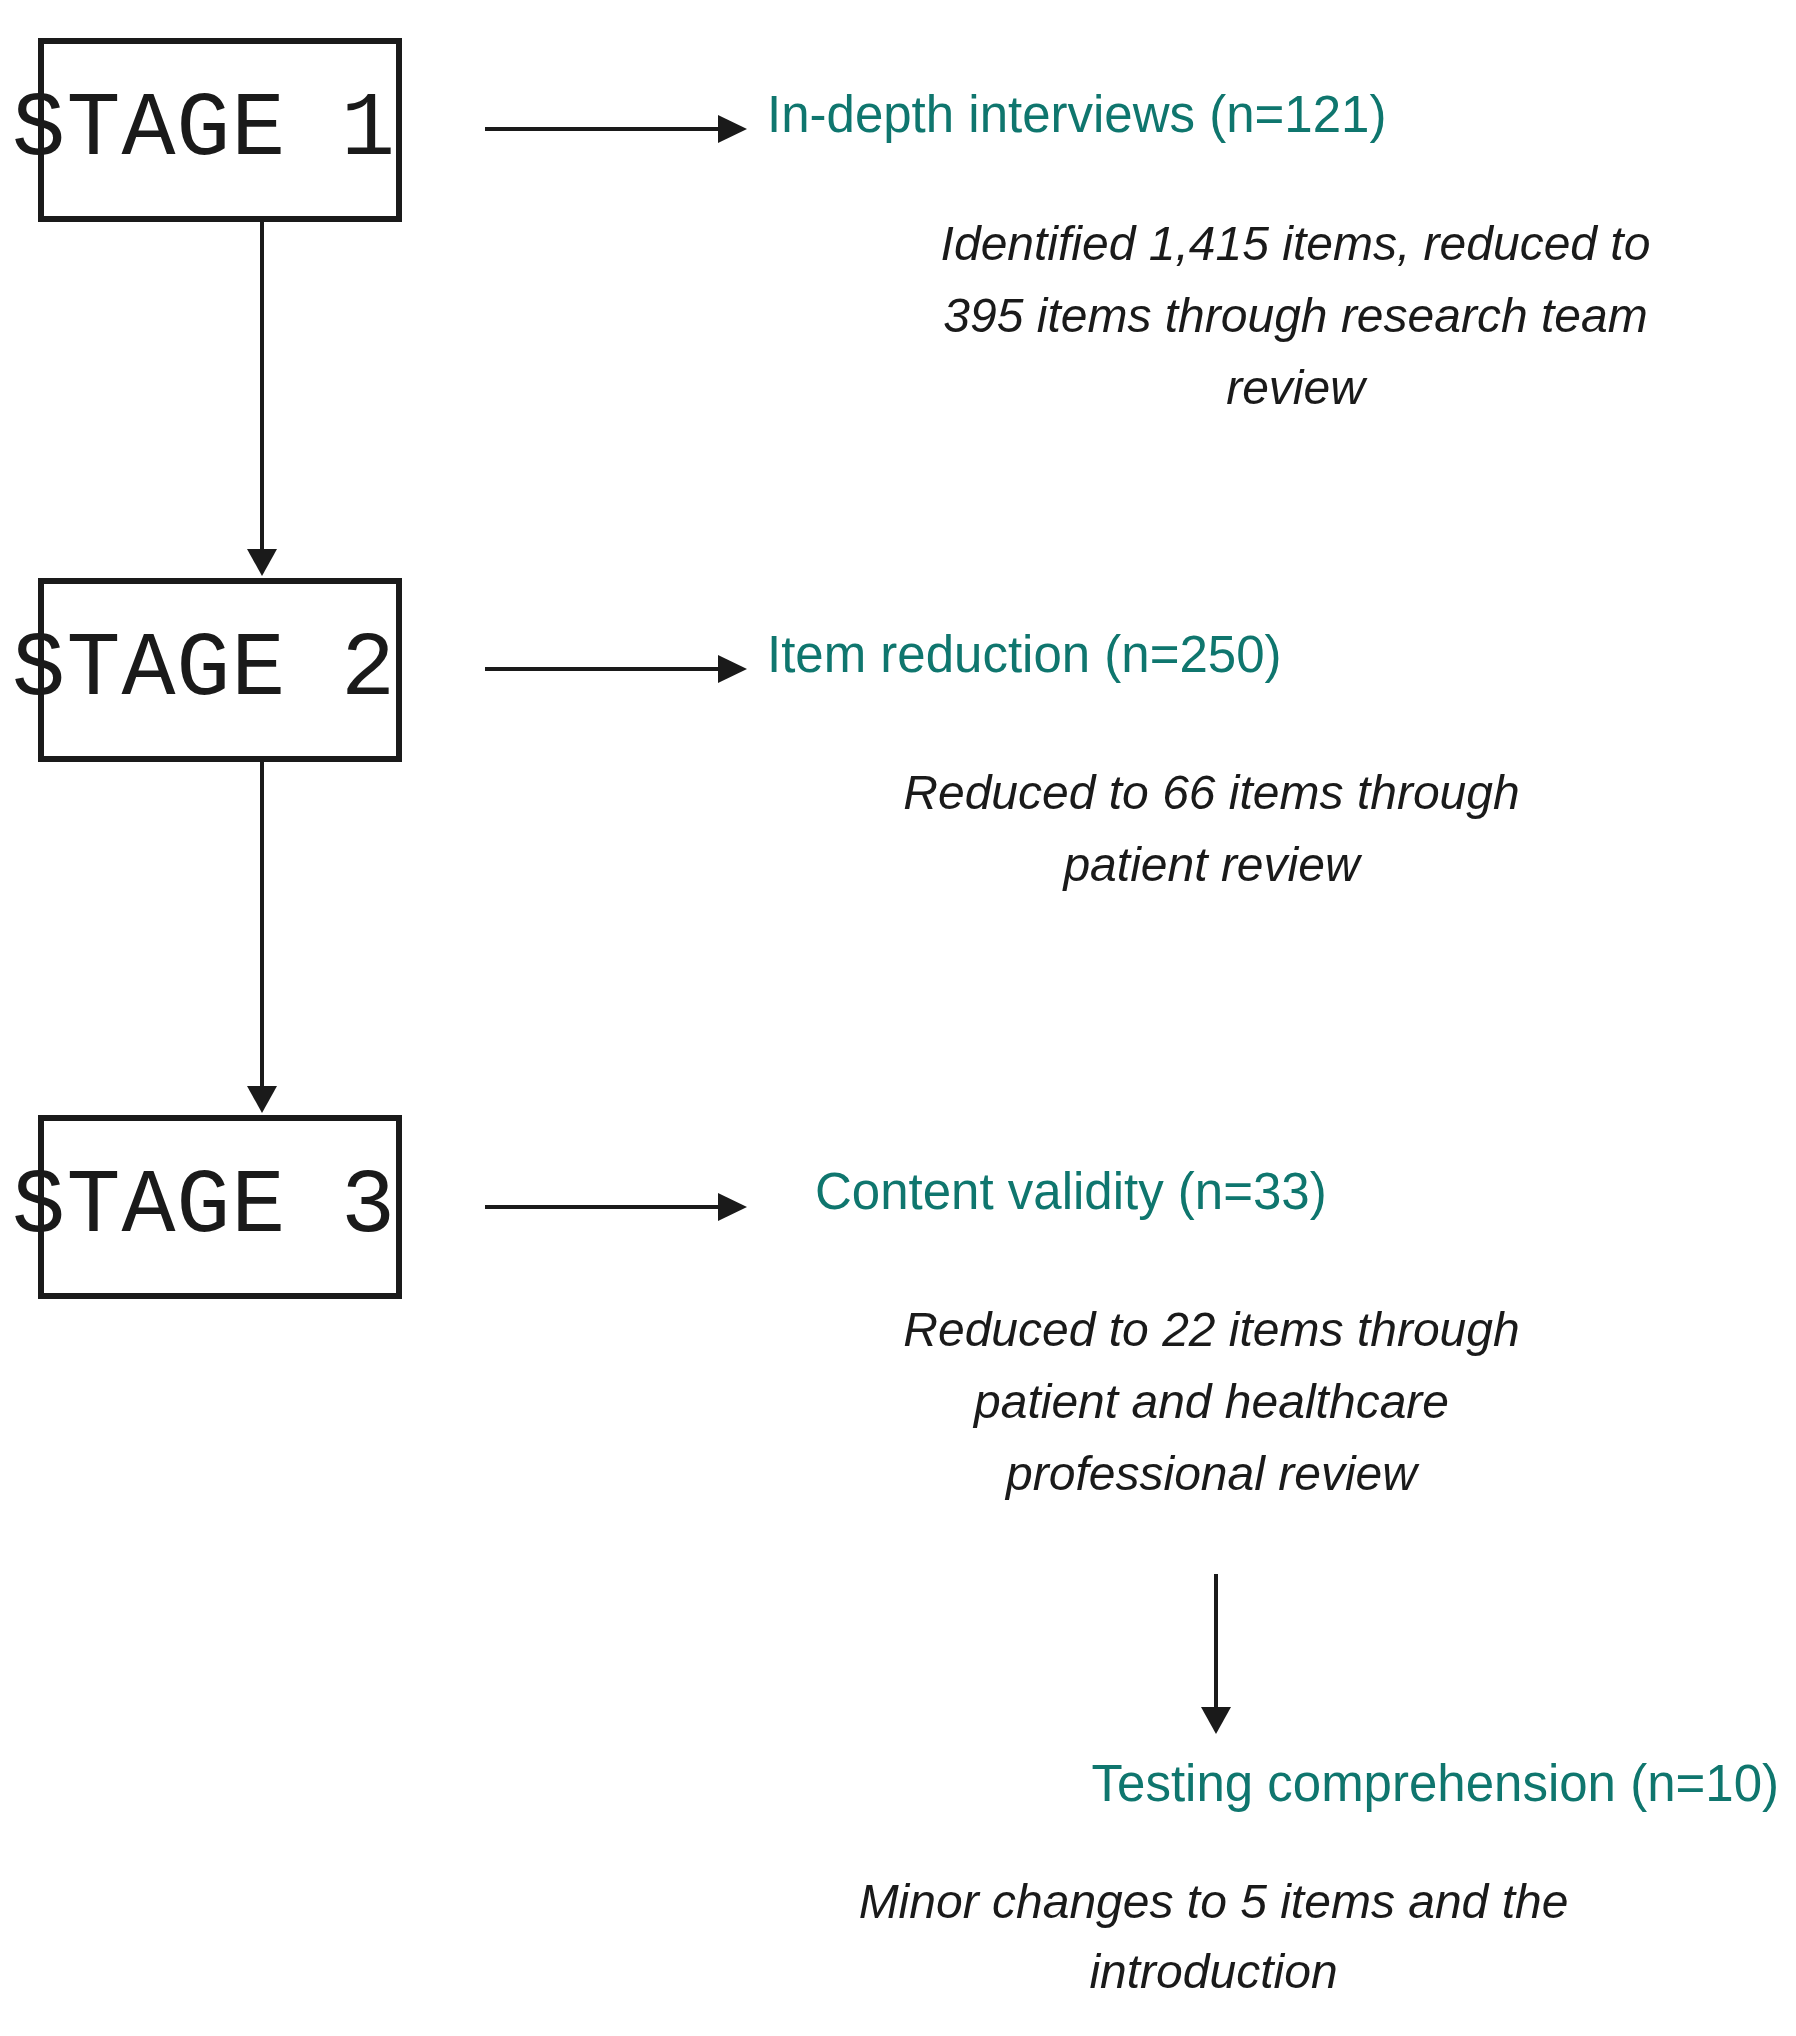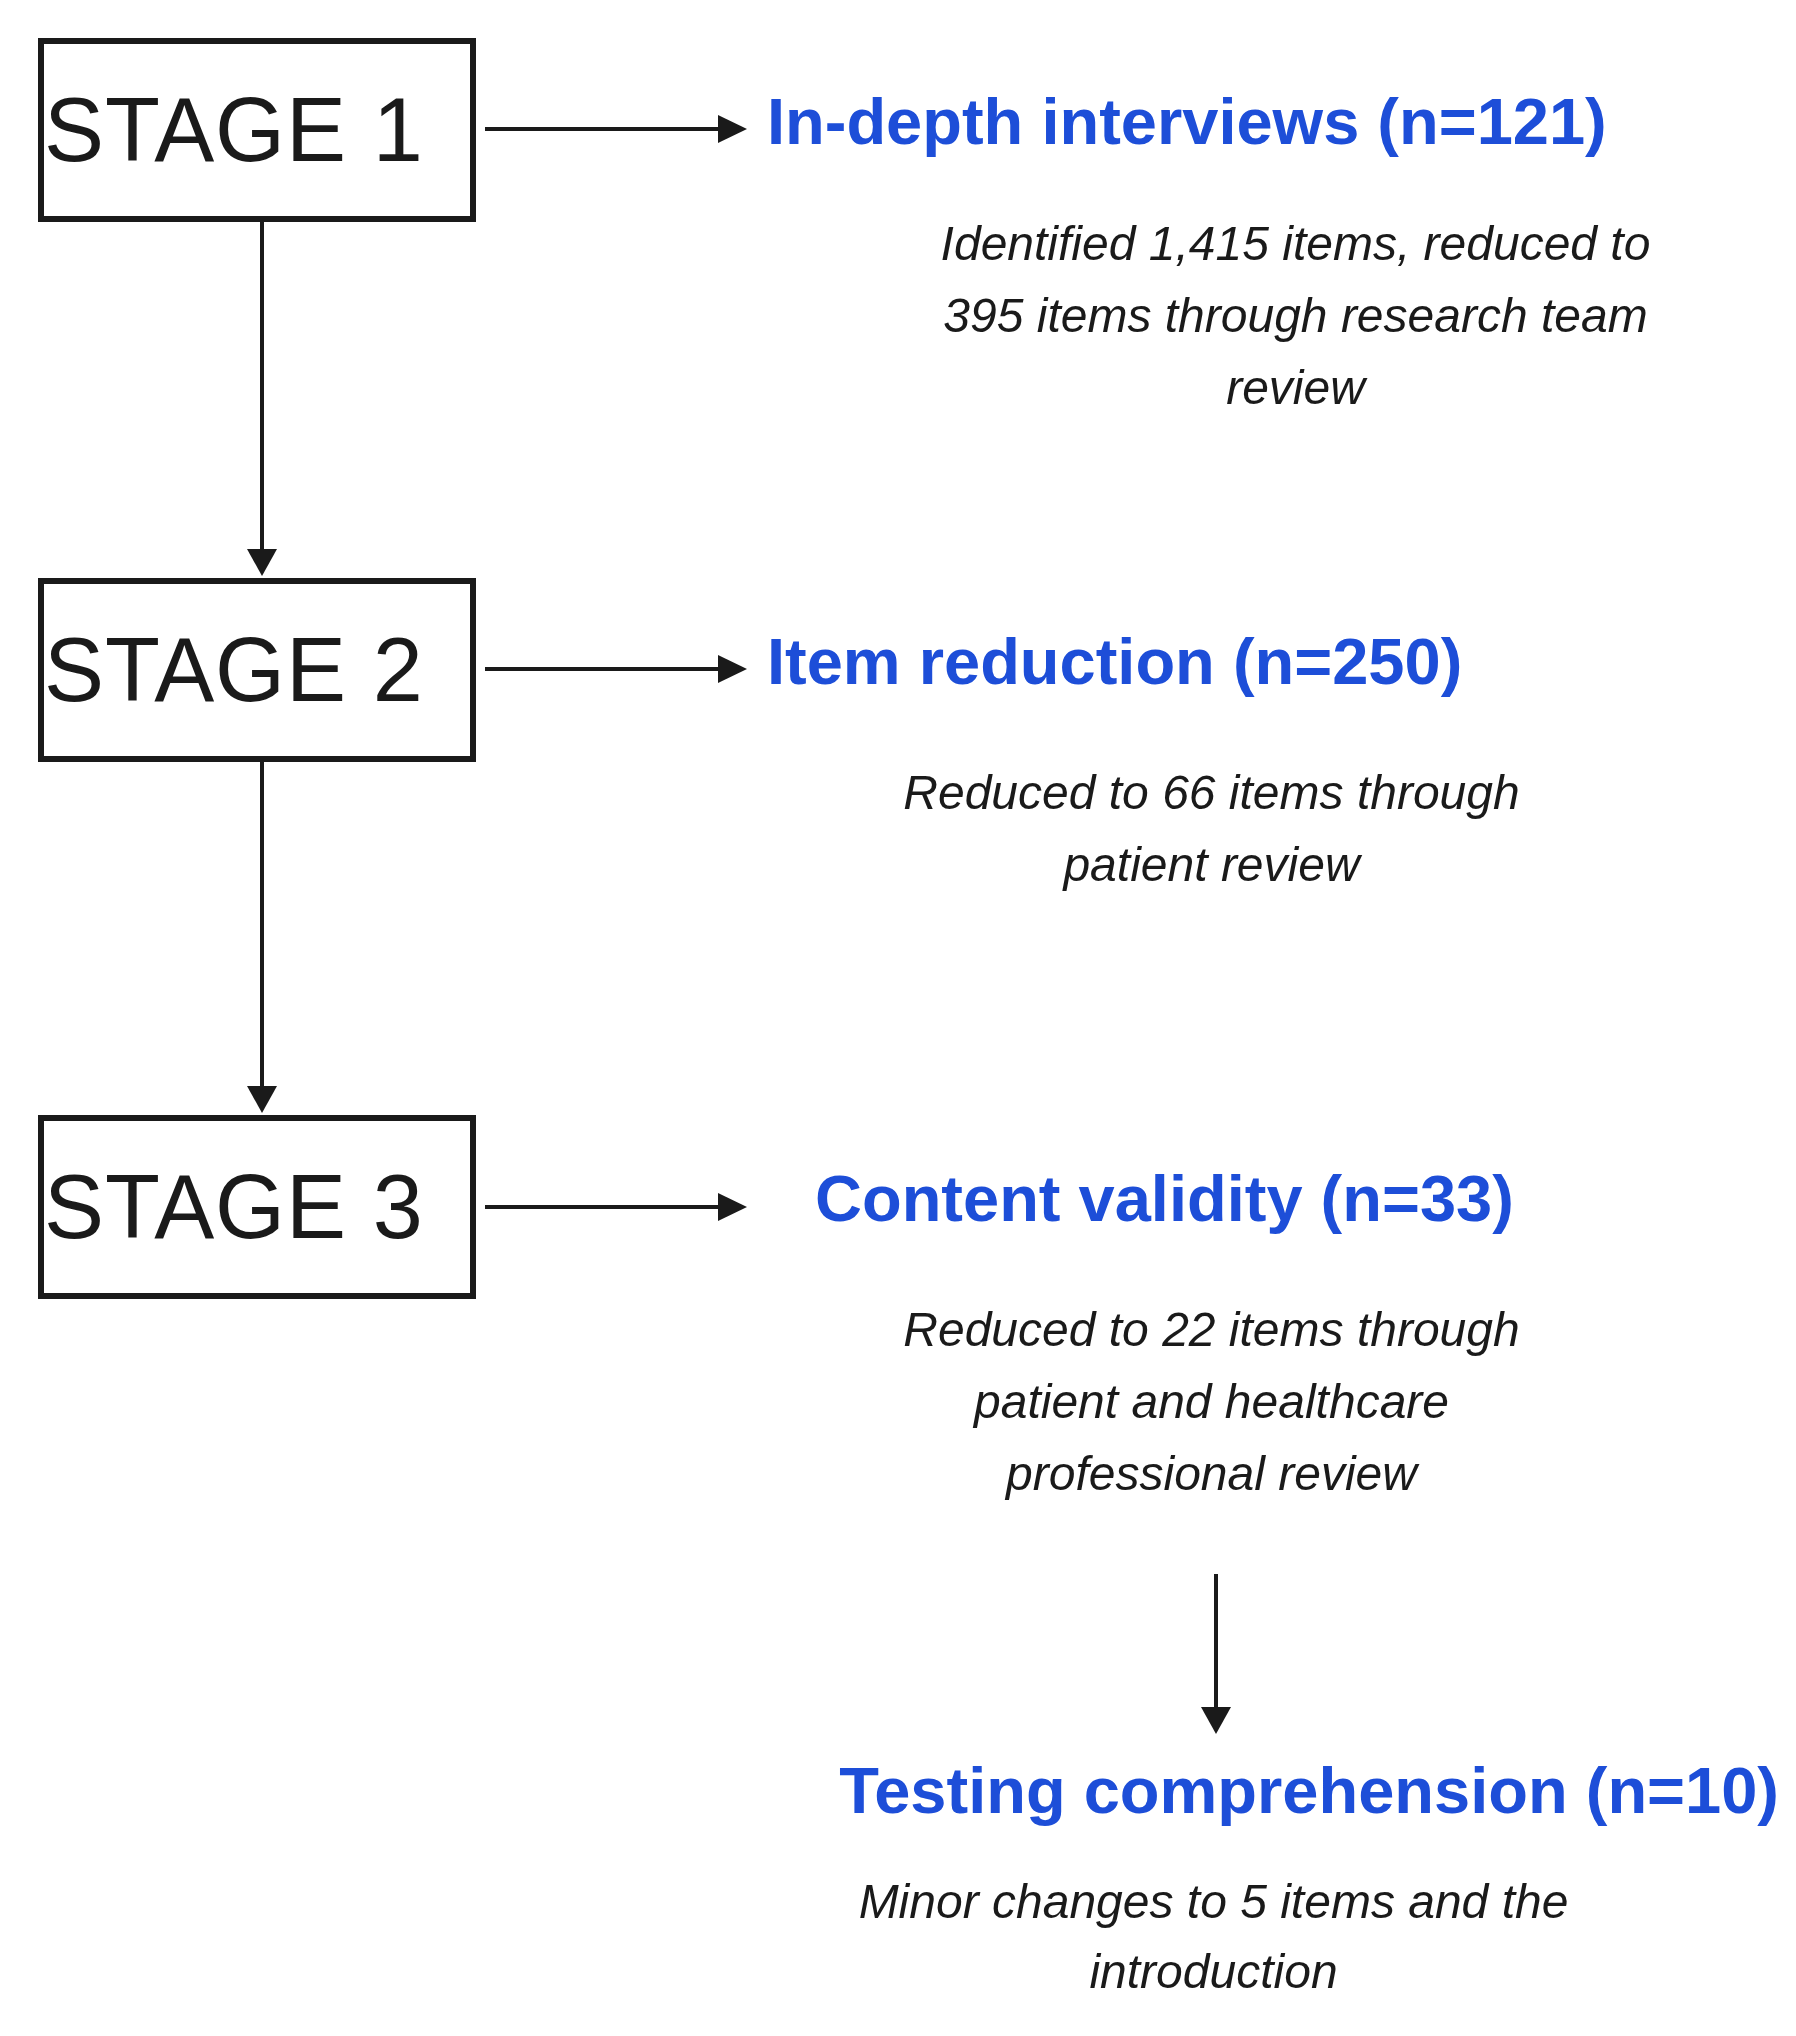--- a/index.html
+++ b/index.html
@@ -10,28 +10,29 @@
     background: #ffffff;
     font-family: "Liberation Sans", sans-serif;
     color: #1a1a1a;
     overflow: hidden;
   }
 
   
   .stage-box {
     position: absolute;
     left: 38px;
-    width: 438px;
+    width: 364px;
     height: 184px;
     border: 6.3px solid #1a1a1a;
     box-sizing: border-box;
     background: #ffffff;
     display: flex;
     align-items: center;
-    justify-content: flex-start;
+    justify-content: flex-end;
+    font-family: Liberation Mono, monospace;
   }
   .stage-box .stage-label {
     font-size: 90px;
     letter-spacing: 0.9px;
     color: #1a1a1a;
     white-space: nowrap;
   }
   .s1-box { top: 38px; }
   .s2-box { top: 578px; }
   .s3-box { top: 1115px; }
@@ -76,25 +77,24 @@
     border-left: 15px solid transparent;
     border-right: 15px solid transparent;
   }
   .v1 { left: 260px; top: 221px; height: 328px; }
   .v2 { left: 260px; top: 761px; height: 325px; }
   .v3 { left: 1214px; top: 1574px; height: 133px; }
 
   
   .heading {
     position: absolute;
-    font-size: 65px;
+    font-size: 51px;
     line-height: 1.05;
-    color: #1d4ed8;
+    color: #0f766e;
     white-space: nowrap;
-    font-weight: bold;
   }
   .s1-heading { left: 767px; top: 88px; }
   .s2-heading { left: 767px; top: 628px; }
   .s3-heading { left: 767px; top: 1165px; margin-left: 48px; }
   .final-heading {
     left: 615px; top: 1757px;
     width: 1164px;
     text-align: right;
     white-space: nowrap;
   }

